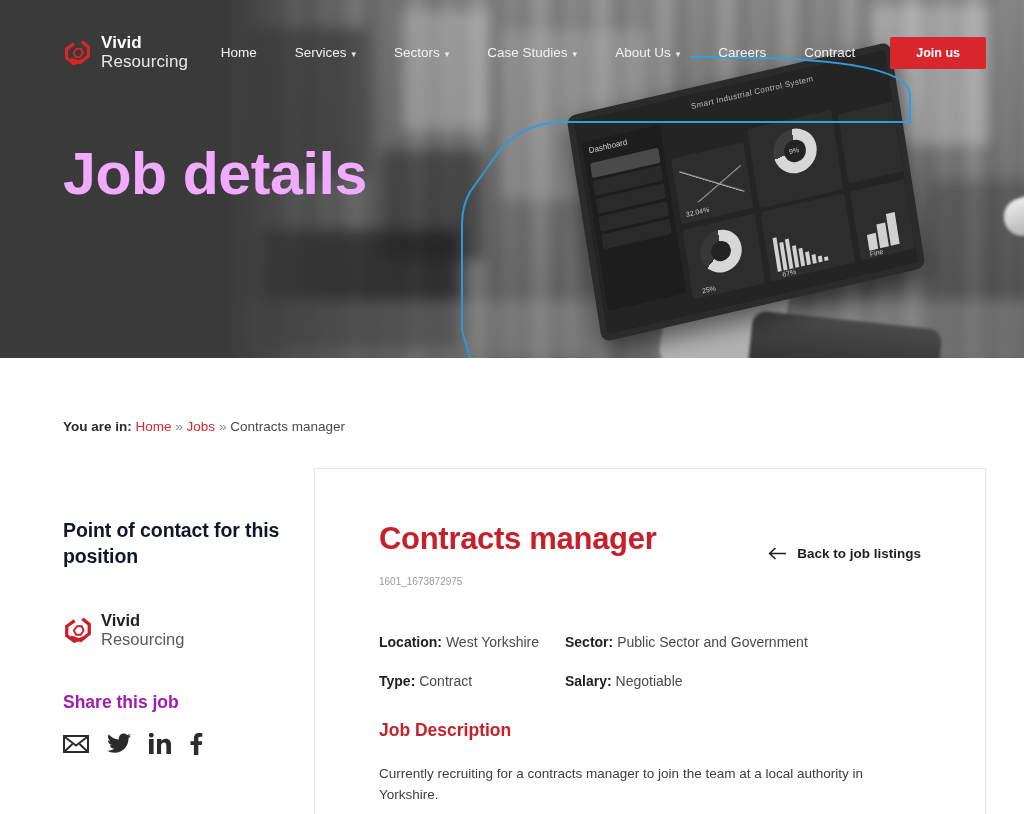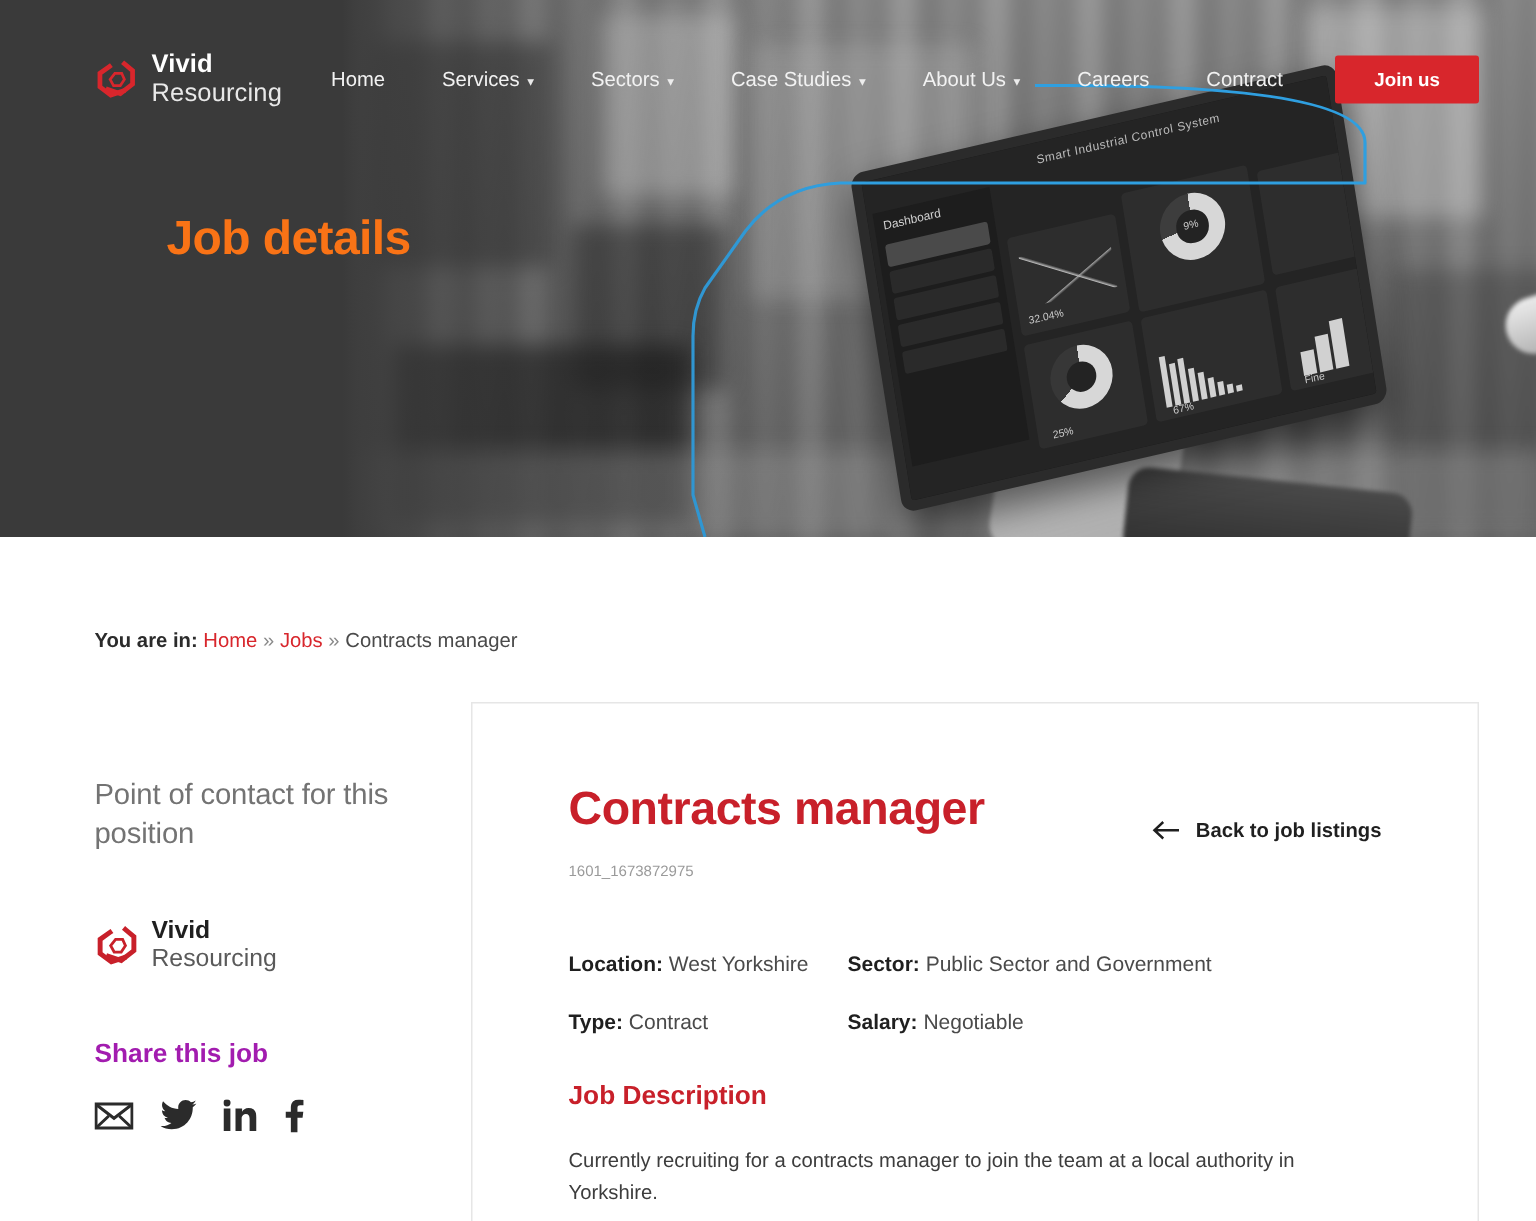--- a/index.html
+++ b/index.html
@@ -175,37 +175,37 @@
     display: flex; align-items: center; gap: 5px;
   }
   .caret { font-size: 9px; opacity: .95; transform: translateY(1px); }
   .join-btn {
     background: #d8262c; color: #fff; font-size: 12.5px; font-weight: bold;
     padding: 9px 26px; border: none; border-radius: 2px;
     margin-left: 16px; cursor: pointer; white-space: nowrap;
   }
   .hero-title {
     position: absolute; left: 63px; top: 140px;
-    color: #f97316; font-size: 32px; font-weight: bold; letter-spacing: -.4px; margin-left: 48px;
+    color: #f0abfc; font-size: 59px; font-weight: bold; letter-spacing: -.4px;
   }
 
   
   .breadcrumb {
     position: absolute; left: 63px; top: 419px;
     font-size: 13.5px; color: #4a4a4a;
   }
   .breadcrumb .lbl { font-weight: bold; color: #2b2b2b; }
   .breadcrumb a { color: #d8262c; text-decoration: none; cursor: pointer; }
   .breadcrumb .sep { color: #8a8a8a; }
   .breadcrumb .cur { color: #4a4a4a; }
 
   
   .sidebar { position: absolute; left: 63px; top: 518px; width: 220px; }
   .side-h {
-    color: #737373; font-size: 19.5px; font-weight: normal; line-height: 1.32;
+    color: #0f172a; font-size: 19.5px; font-weight: bold; line-height: 1.32;
     letter-spacing: -.1px;
   }
   .side-logo { display: flex; align-items: center; gap: 8px; margin-top: 42px; }
   .side-logo .l1 { color: #1f1f1f; font-size: 16.5px; font-weight: bold; line-height: 1.1; }
   .side-logo .l2 { color: #5a5a5a; font-size: 16.5px; font-weight: 400; line-height: 1.1; }
   .share-h {
     color: #a21caf; font-size: 17.5px; font-weight: bold; margin-top: 44px;
   }
   .socials { display: flex; align-items: center; gap: 18px; margin-top: 20px; }
   .socials .ic { cursor: pointer; display: flex; align-items: center; }

